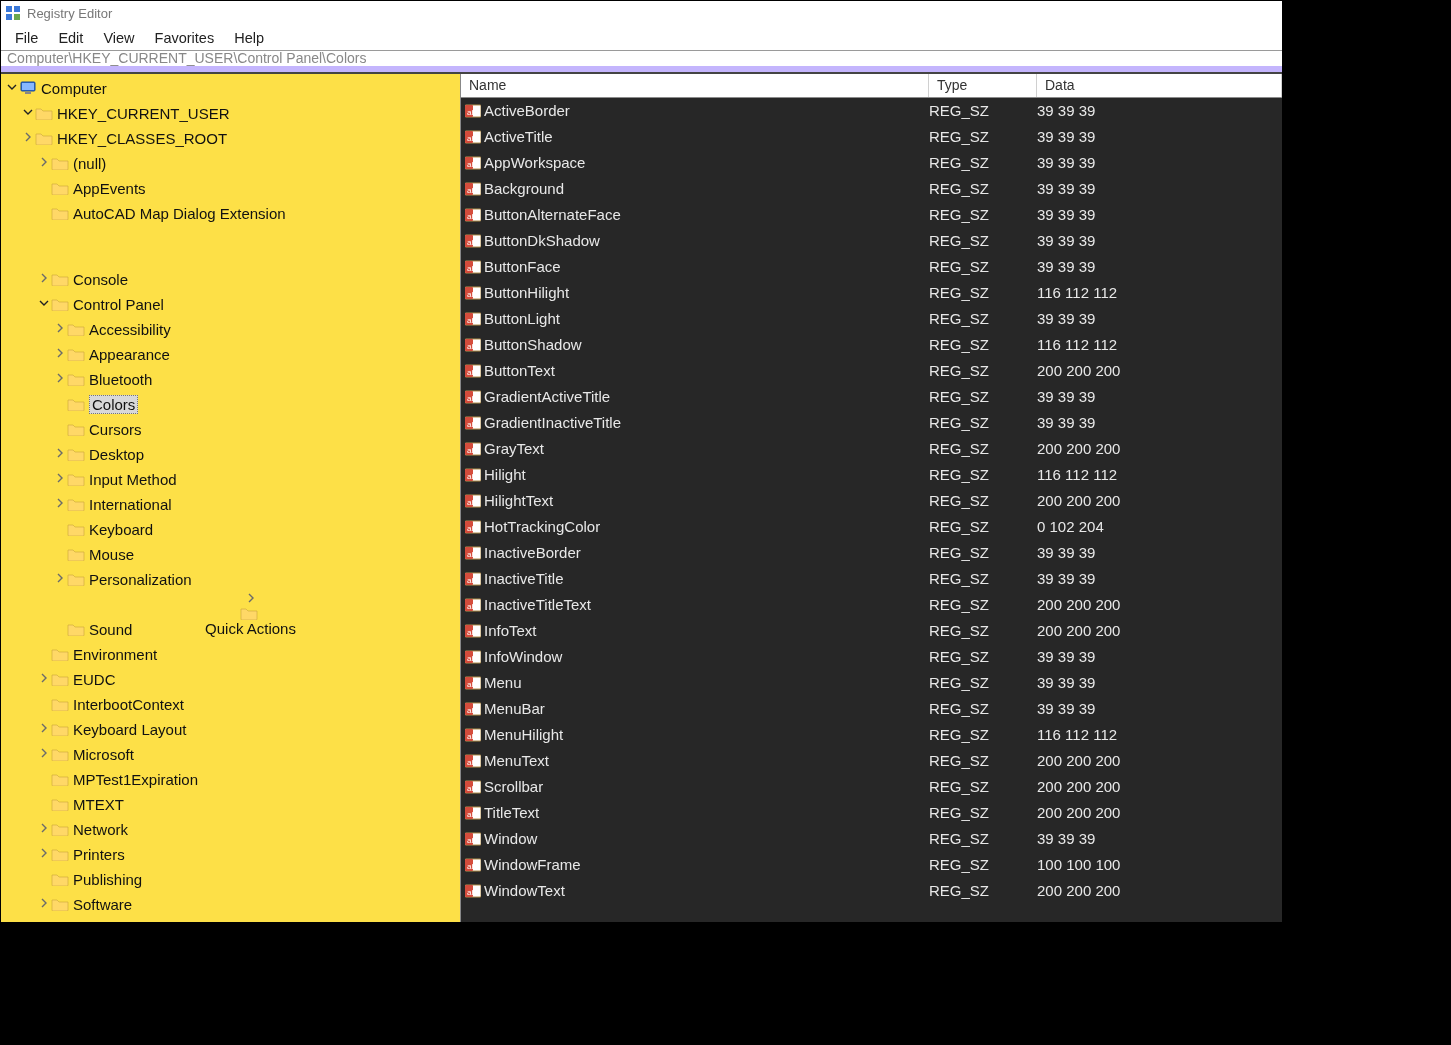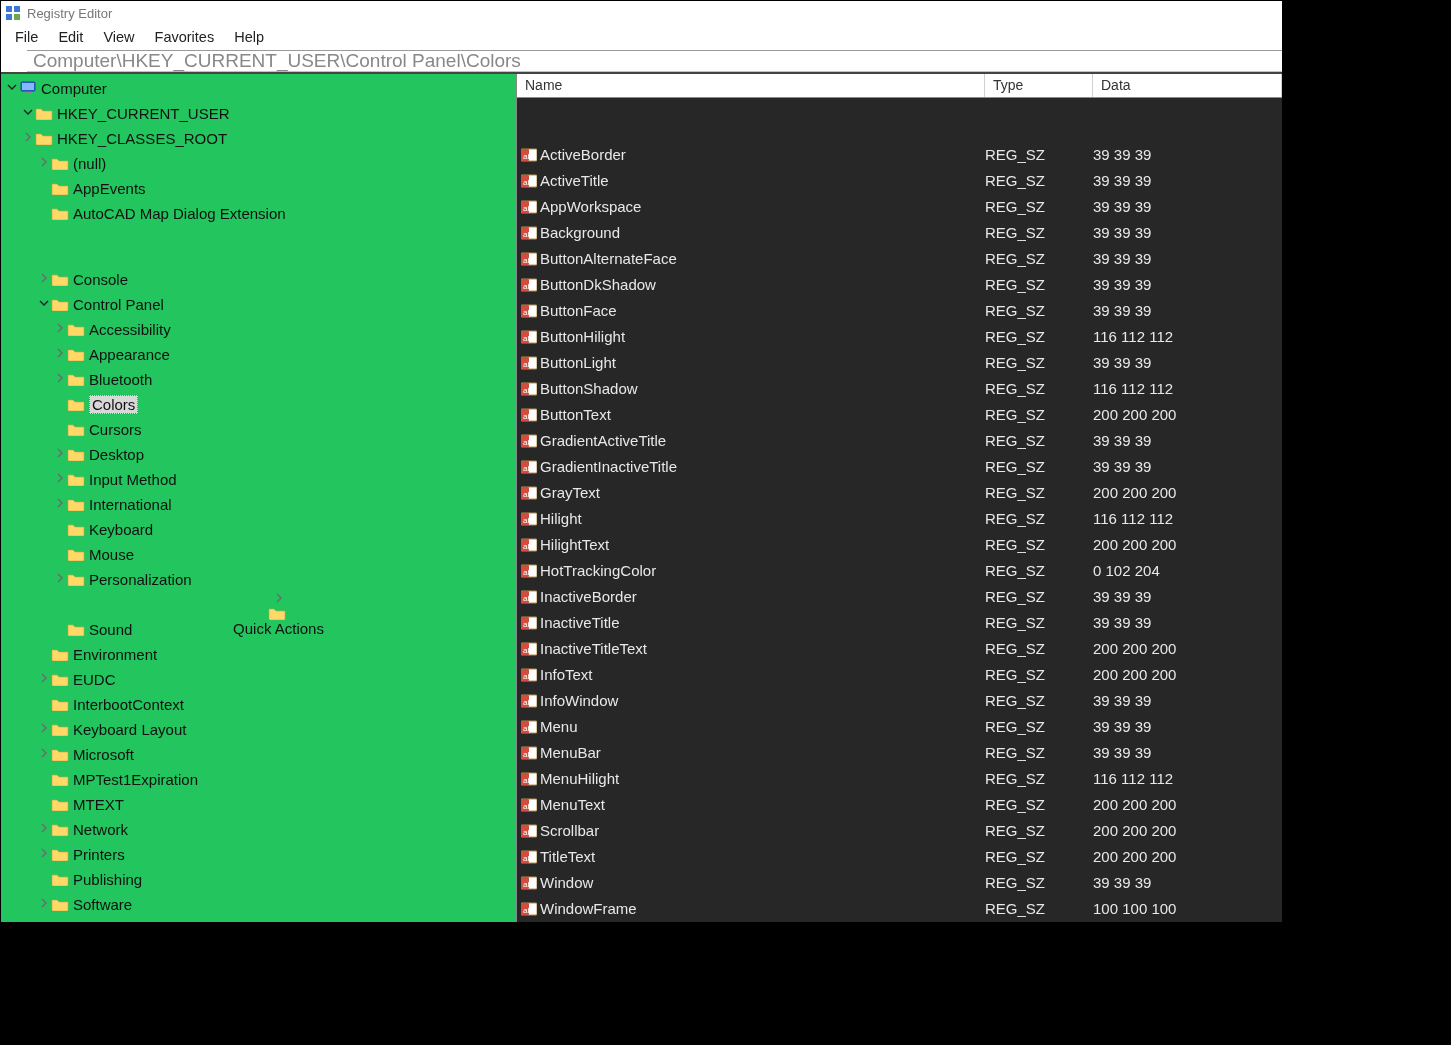--- a/index.html
+++ b/index.html
@@ -46,40 +46,39 @@
     color: #222;
   }
   .menubar .menu-item {
     padding: 2px 10px;
     cursor: default;
   }
   
   .addressbar {
     height: 22px;
     border-top: 1px solid #9a9a9a;
-    border-bottom: 1px solid #c4b5fd;
+    border-bottom: 6px solid #c4b5fd;
     display: flex;
     align-items: center;
     padding: 0 6px;
     color: #888;
-    font-size: 19px;
+    font-size: 14px;
     background: #fff;
-    margin-left: 26px;
   }
   
   .main {
     flex: 1 1 auto;
     display: flex;
     min-height: 0;
     border-top: 2px solid #444;
   }
   
   .tree-pane {
-    width: 516px;
-    background: #22c55e;
+    width: 460px;
+    background: #fde047;
     overflow-y: scroll;
     border-right: 1px solid #888;
     padding: 2px 0 2px 0;
     position: relative;
   }
   .tree-pane::-webkit-scrollbar { width: 17px; background: #f0f0f0; }
   .tree-pane::-webkit-scrollbar-thumb { background: #c0c0c0; }
   .tree-pane::-webkit-scrollbar-button:single-button {
     background: #f0f0f0; height:17px; display:block;
   }
@@ -113,21 +112,20 @@
     padding: 0 2px;
   }
   
   .values-pane {
     flex: 1;
     background: #272727;
     color: #e8e8e8;
     display: flex;
     flex-direction: column;
     min-width: 0;
-    gap: 44px;
   }
   .col-header {
     display: flex;
     background: #fff;
     color: #333;
     height: 24px;
     align-items: center;
     font-size: 14px;
     border-bottom: 1px solid #8b8b8b;
   }

